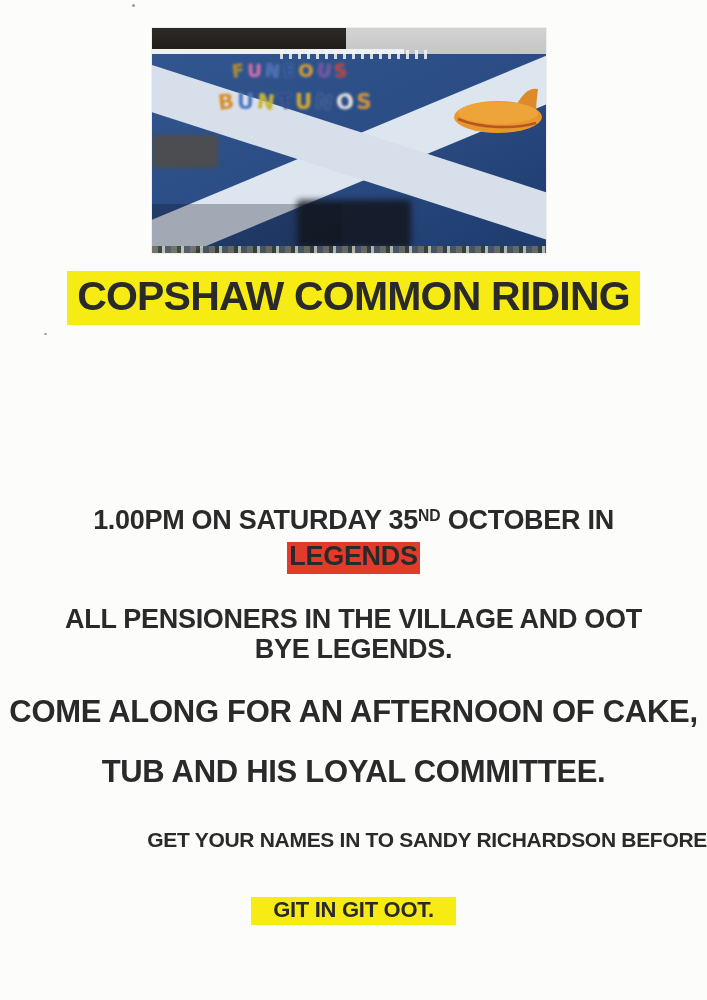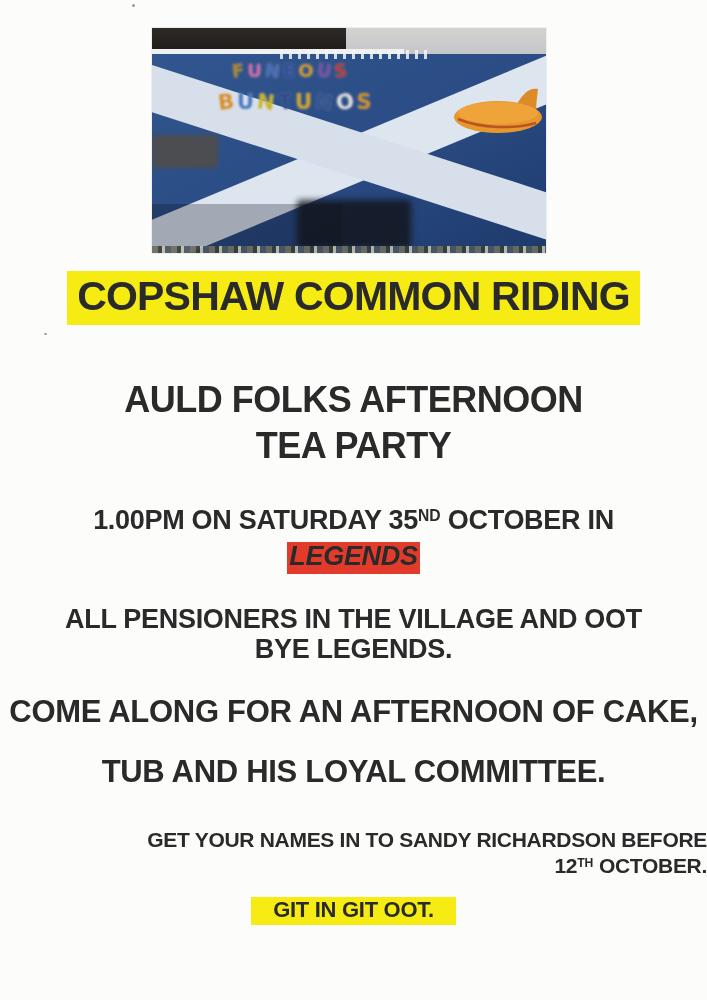--- a/index.html
+++ b/index.html
@@ -33,21 +33,21 @@
   .bottom-strip{position:absolute;left:0;bottom:0;width:100%;height:7px;opacity:.9;
     background:repeating-linear-gradient(90deg,#6f6d60 0 6px,#32403a 6px 10px,#c6c2b2 10px 13px,#4a5864 13px 19px);}
 
   
   .tline{position:absolute;left:0;width:707px;text-align:center;letter-spacing:-0.3px;}
   .banner-row{top:271px;}
   .banner{display:inline-block;font-size:41px;letter-spacing:-0.8px;
           background:var(--hl-yellow,#f6ec13);padding:4px 10px 7px;line-height:1.05;}
   .title{top:377px;font-size:36px;line-height:46px;letter-spacing:-0.5px;}
   .date{top:504px;font-size:27px;line-height:33px;}
-  .venue{display:inline-block;background:var(--hl-red,#e23b2b);padding:0px 2px 2px;line-height:1.1;font-style:italic;}
+  .venue{display:inline-block;background:var(--hl-red,#e23b2b);padding:0px 2px 2px;line-height:1.1;}
   .pens{top:604px;font-size:27px;line-height:30px;}
   .come{top:697px;font-size:31px;line-height:30px;}
   .names{top:827px;font-size:21px;line-height:26px;text-align:right;}
   .footer-row{top:897px;}
   .footer-hl{display:inline-block;font-size:22px;background:var(--hl-yellow,#f6ec13);
              padding:1px 22px 3px;line-height:1.1;}
   .ord{font-size:58%;position:relative;top:-0.52em;letter-spacing:0;}
 </style>
 </head>
 <body>
@@ -106,43 +106,38 @@
 
     <div class="patch p1"></div>
     <div class="patch p2"></div>
     <div class="bottom-strip"></div>
   </div>
 
   <div class="tline banner-row">
     <span class="banner">COPSHAW COMMON RIDING</span>
   </div>
 
-  <div class="tline title">
-    <span>AULD FOLKS AFTERNOON</span><br>
-    <span>TEA PARTY</span>
-  </div>
 
   <div class="tline date">
     <span><span>1.00PM ON SATURDAY 35</span><span class="ord">ND</span><span> OCTOBER IN</span></span><br>
     <span class="venue">LEGENDS</span>
   </div>
 
   <div class="tline pens">
     <span>ALL PENSIONERS IN THE VILLAGE AND OOT</span><br>
     <span>BYE LEGENDS.</span>
   </div>
 
   <div class="tline come">
     <span>COME ALONG FOR AN AFTERNOON OF CAKE,</span><br>
     <br>
     <span>TUB AND HIS LOYAL COMMITTEE.</span>
   </div>
 
   <div class="tline names">
     <span>GET YOUR NAMES IN TO SANDY RICHARDSON BEFORE</span><br>
-    <span><span>12</span><span class="ord">TH</span><span> OCTOBER.</span></span>
   </div>
 
   <div class="tline footer-row">
     <span class="footer-hl">GIT IN GIT OOT.</span>
   </div>
 
 </div>
 
 </body></html>

